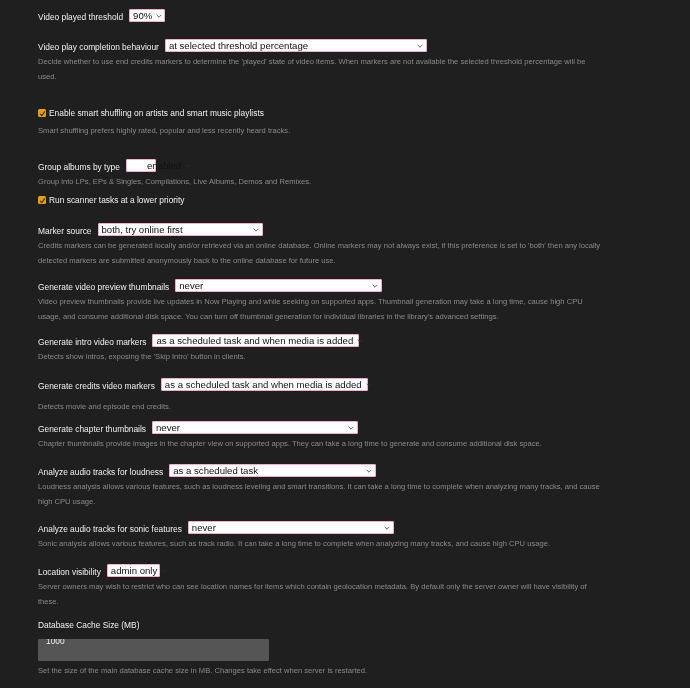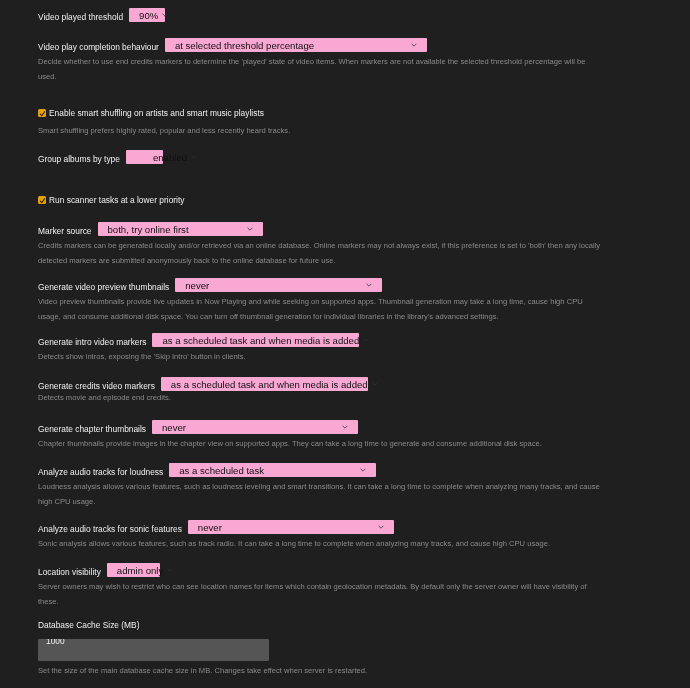--- a/index.html
+++ b/index.html
@@ -9,21 +9,21 @@
     font-family: "Liberation Sans", sans-serif;
     color: #eeeeee;
     position: relative;
   }
   .setting { position: absolute; left: 38px; right: 80px; }
   .row { display: flex; align-items: flex-end; height: 16px; }
   .label { font-size: 8.4px; color: #f0f0f0; white-space: nowrap; margin-right: 6px; }
   .select {
     display: inline-flex; align-items: center; justify-content: space-between;
     background: #ffffff; color: #111111; height: 13px; box-sizing: border-box;
-    border: 7px solid #f9a8d4; border-radius: 1px;
+    border: 1px solid #f9a8d4; border-radius: 1px;
     font-size: 9.6px; padding: 0 3px 0 3px; white-space: nowrap; cursor: pointer;
   }
   .select .chev { width: 6px; height: 6px; margin-left: 4px; flex: none; }
   .help { font-size: 7.6px; color: #8a8a8a; line-height: 14.5px; margin-top: 4px; max-width: 566px; }
   .check-row { display: flex; align-items: center; height: 14px; }
   .checkbox {
     width: 8px; height: 8px; background: #e5a00d; border-radius: 1.5px; margin-right: 3px;
     display: inline-flex; align-items: center; justify-content: center; flex: none; cursor: pointer;
   }
   .input-label { font-size: 8.4px; color: #f0f0f0; }
@@ -66,30 +66,31 @@
     <span class="checkbox">
       <svg width="7" height="7" viewBox="0 0 10 10">
           <path d="M1.5 5.5 L4 8 L8.5 2" stroke="#3a2a00" stroke-width="1.6" fill="none"></path>
         </svg>
     </span>
     <span class="label">Enable smart shuffling on artists and smart music playlists</span>
   </div>
   <div class="help" style="margin-top:4px;">Smart shuffling prefers highly rated, popular and less recently heard tracks.</div>
 </div>
 
-<div class="setting" style="top:148px;">
+<div class="setting" style="top:156px;">
   <div class="row">
     <span class="label">Group albums by type</span>
     <span class="select" style="width:30px;padding-left:20px;">
       <span>enabled</span>
       <svg class="chev" viewBox="0 0 10 10">
           <path d="M1 3 L5 7 L9 3" stroke="#333" stroke-width="1.3" fill="none"></path>
         </svg>
     </span>
   </div>
+  <div class="help" style="margin-top:3px;">Group into LPs, EPs &amp; Singles, Compilations, Live Albums, Demos and Remixes.</div>
 </div>
 
 <div class="setting" style="top:193px;">
   <div class="check-row">
     <span class="checkbox">
       <svg width="7" height="7" viewBox="0 0 10 10">
           <path d="M1.5 5.5 L4 8 L8.5 2" stroke="#3a2a00" stroke-width="1.6" fill="none"></path>
         </svg>
     </span>
     <span class="label">Run scanner tasks at a lower priority</span>
@@ -138,21 +139,21 @@
 <div class="setting" style="top:375px;">
   <div class="row">
     <span class="label">Generate credits video markers</span>
     <span class="select" style="width:207px;">
       <span>as a scheduled task and when media is added</span>
       <svg class="chev" viewBox="0 0 10 10">
           <path d="M1 3 L5 7 L9 3" stroke="#333" stroke-width="1.3" fill="none"></path>
         </svg>
     </span>
   </div>
-  <div class="help" style="margin-top:0;">Detects movie and episode end credits.</div>
+  <div class="help" style="margin-top:9px;">Detects movie and episode end credits.</div>
 </div>
 
 <div class="setting" style="top:418px;">
   <div class="row">
     <span class="label">Generate chapter thumbnails</span>
     <span class="select" style="width:206px;">
       <span>never</span>
       <svg class="chev" viewBox="0 0 10 10">
           <path d="M1 3 L5 7 L9 3" stroke="#333" stroke-width="1.3" fill="none"></path>
         </svg>

